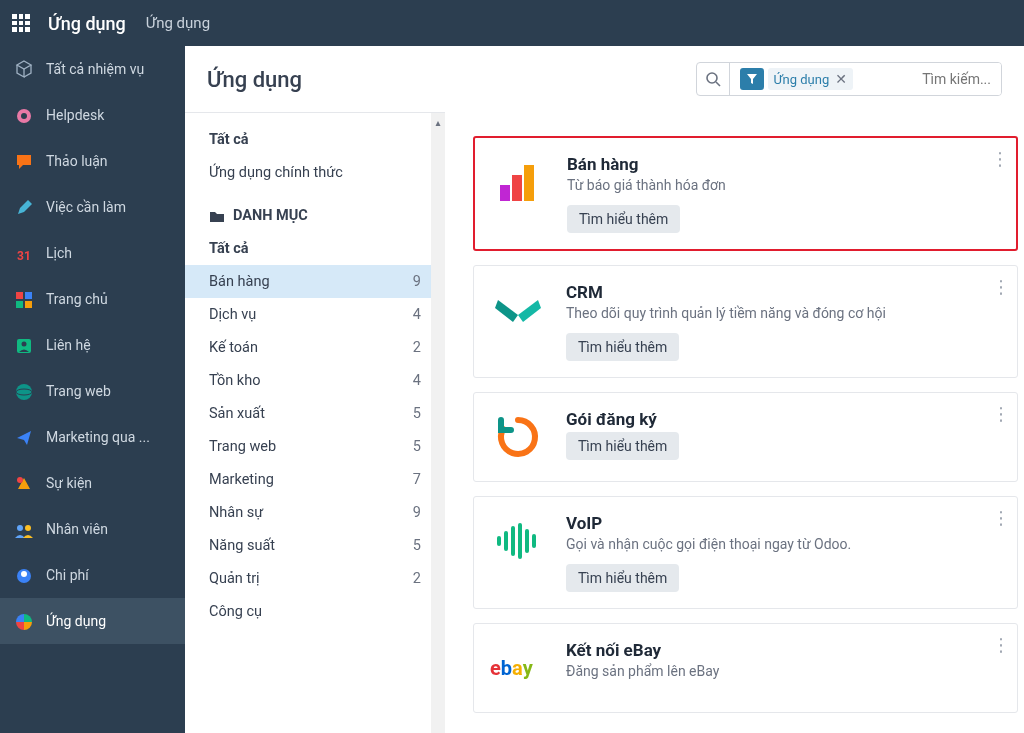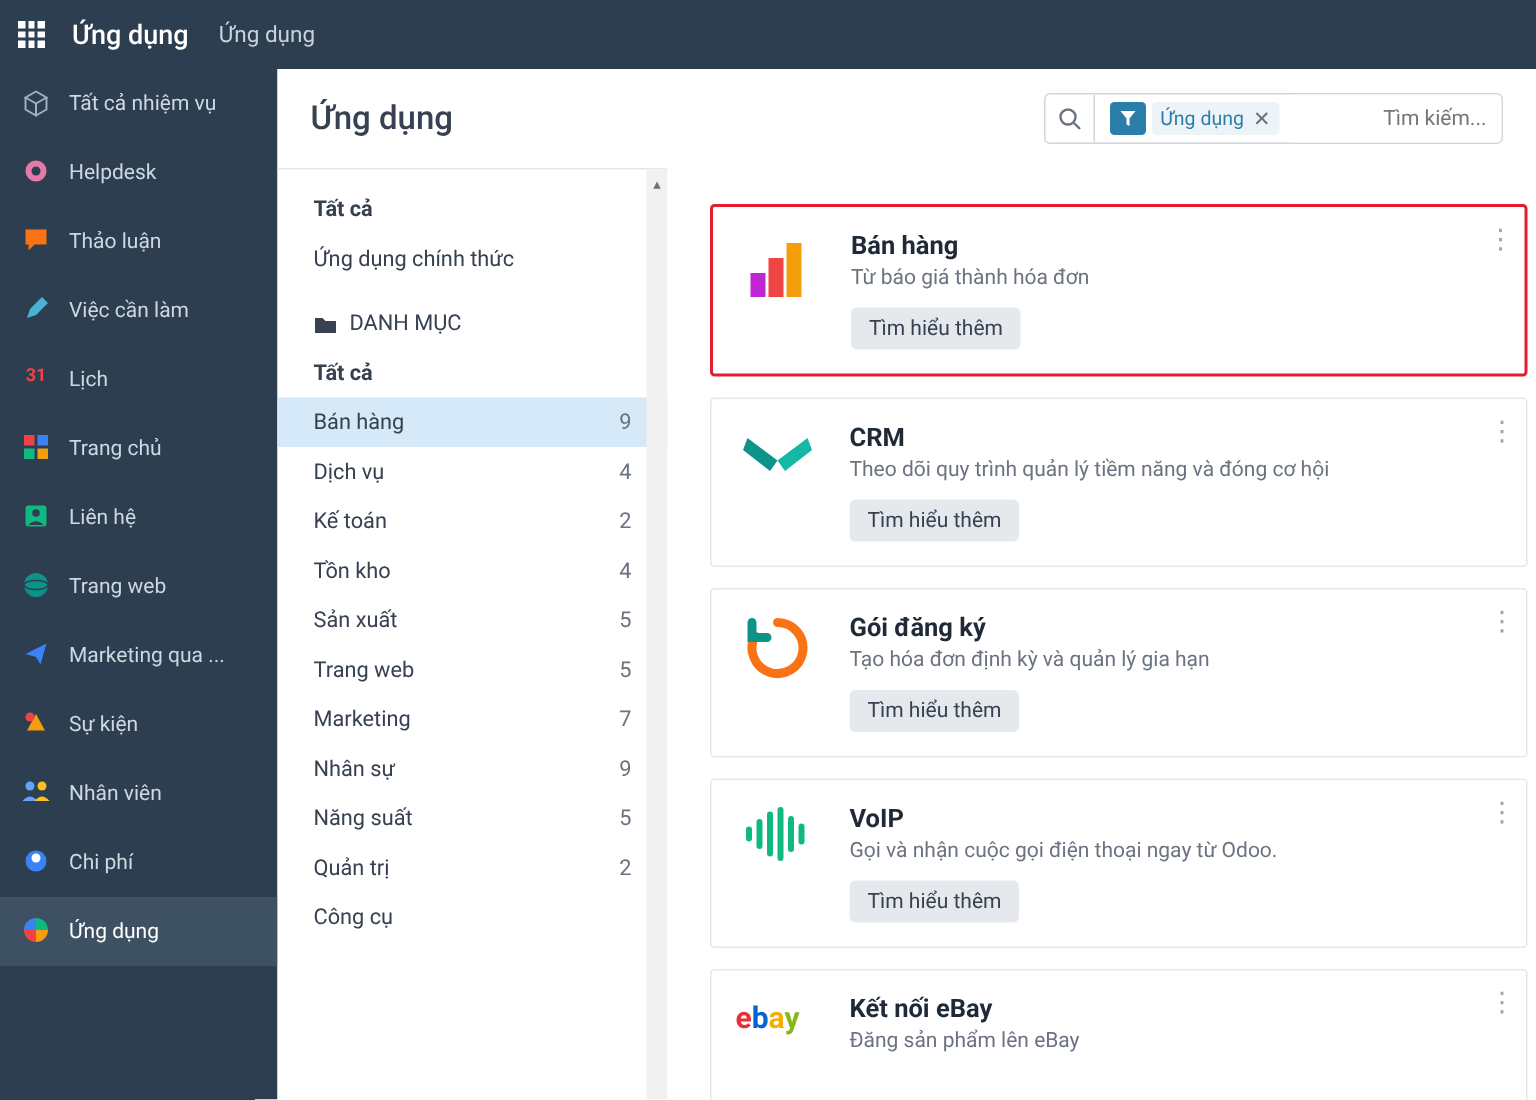--- a/index.html
+++ b/index.html
@@ -11,21 +11,21 @@
 .topbar .apps-ic span { background: #fff; }
 .topbar .brand { font-size: 18px; font-weight: 500; margin-right: 20px; }
 .topbar .breadcrumb { color: #c9d2dc; font-size: 15px; }
 
 .shell { display: flex; height: calc(733px - 46px); }
 
 
 .leftnav { width: 185px; background: #2c3e50; color: #cfd8e1; display: flex; flex-direction: column; }
 .leftnav .item { display: flex; align-items: center; height: 46px; padding: 0 14px; font-size: 14px; cursor: pointer; gap: 12px; white-space: nowrap; overflow: hidden; text-overflow: ellipsis; }
 .leftnav .item.active { background: #3d5163; color: #fff; }
-.leftnav .ic { width: 20px; height: 20px; flex-shrink: 0; display: flex; align-items: flex-start; justify-content: center; }
+.leftnav .ic { width: 20px; height: 20px; flex-shrink: 0; display: flex; align-items: flex-end; justify-content: center; }
 
 
 .main { flex: 1; display: flex; flex-direction: column; background: #fff; min-width: 0; }
 .mainhead { display: flex; align-items: center; justify-content: space-between; padding: 14px 22px 14px 22px; height: 66px; }
 .mainhead h1 { font-size: 22px; font-weight: 500; color: #374151; }
 .searchwrap { display: flex; align-items: center; border: 1px solid #d1d5db; border-radius: 4px; height: 34px; overflow: hidden; }
 .searchwrap .seg { display: flex; align-items: center; height: 100%; padding: 0 8px; }
 .searchwrap .mag { color: #6b7280; border-right: 1px solid #d1d5db; }
 .searchwrap .filter-btn { background: #2c7eaa; color: #fff; width: 24px; height: 22px; border-radius: 3px; display: flex; align-items: center; justify-content: center; margin-left: 6px; }
 .searchwrap .chip { display: flex; align-items: center; gap: 6px; background: #eef3f7; border-radius: 3px; padding: 0 6px; height: 22px; margin-left: 4px; font-size: 13px; color: #2c7eaa; }
@@ -35,29 +35,29 @@
 .content { flex: 1; display: flex; min-height: 0; }
 
 
 .filtercol { width: 260px; border-top: 1px solid #e5e7eb; position: relative; overflow: hidden; }
 .filtercol .track { position: absolute; right: 0; top: 0; bottom: 0; width: 14px; background: #f1f1f1; display: flex; align-items: flex-start; justify-content: center; }
 .filtercol .track .arrow { position: absolute; top: 4px; font-size: 10px; color: #6b7280; }
 .filtercol .inner { padding: 10px 0 10px 0; height: 100%; overflow-y: hidden; }
 .filtercol .row { display: flex; align-items: center; padding: 8px 24px; font-size: 14.5px; color: #374151; cursor: pointer; justify-content: space-between; }
 .filtercol .row.lvl0 { font-weight: 700; }
 .filtercol .row.sel { background: #d6e9f8; }
-.filtercol .row.hdr { font-weight: 400; color: #374151; padding-top: 18px; cursor: default; }
+.filtercol .row.hdr { font-weight: 700; color: #374151; padding-top: 18px; cursor: default; }
 .filtercol .row .cnt { color: #6b7280; font-weight: 400; }
 .filtercol .folder-ic { margin-right: 8px; color: #374151; }
 
 
 .cardscol { flex: 1; padding: 24px 6px 24px 28px; overflow-y: auto; display: flex; flex-direction: column; gap: 14px; background: #fff; }
 .card { border: 1px solid #e5e7eb; border-radius: 3px; padding: 16px; display: flex; gap: 20px; position: relative; }
 .card.hl { border: 2.5px solid #e11d2e; }
-.card .thumb { width: 56px; height: 56px; display: flex; align-items: flex-start; justify-content: center; flex-shrink: 0; }
+.card .thumb { width: 56px; height: 56px; display: flex; align-items: center; justify-content: center; flex-shrink: 0; }
 .card .body { flex: 1; min-width: 0; }
 .card h3 { font-size: 17px; font-weight: 700; color: #1f2937; margin-bottom: 3px; }
 .card p { font-size: 14px; color: #6b7280; margin-bottom: 12px; }
 .card .btn { display: inline-block; background: #e5e9ed; color: #374151; padding: 6px 12px; border-radius: 4px; font-size: 14px; cursor: pointer; }
 .card .dots { position: absolute; right: 8px; top: 10px; color: #9ca3af; cursor: pointer; font-size: 18px; letter-spacing: -1px; }
 
 svg { display: block; }
 </style>
 </head>
 <body>
@@ -338,21 +338,20 @@
 
         <div class="card">
           <div class="thumb">
             <svg width="46" height="46" viewBox="0 0 46 46">
                 <path d="M23 6 A17 17 0 1 1 8 15" fill="none" stroke="#f97316" stroke-width="6" stroke-linecap="round"></path>
                 <path d="M6 6 L6 16 L16 16" fill="none" stroke="#0d9488" stroke-width="6" stroke-linecap="round"></path>
               </svg>
           </div>
           <div class="body">
             <h3>Gói đăng ký</h3>
-            <p>Tạo hóa đơn định kỳ và quản lý gia hạn</p>
             <span class="btn">Tìm hiểu thêm</span>
           </div>
           <div class="dots">⋮</div>
         </div>
 
         <div class="card">
           <div class="thumb">
             <svg width="50" height="40" viewBox="0 0 50 40">
                 <rect x="4" y="15" width="4" height="10" rx="2" fill="#10b981"></rect>
                 <rect x="11" y="10" width="4" height="20" rx="2" fill="#10b981"></rect>

